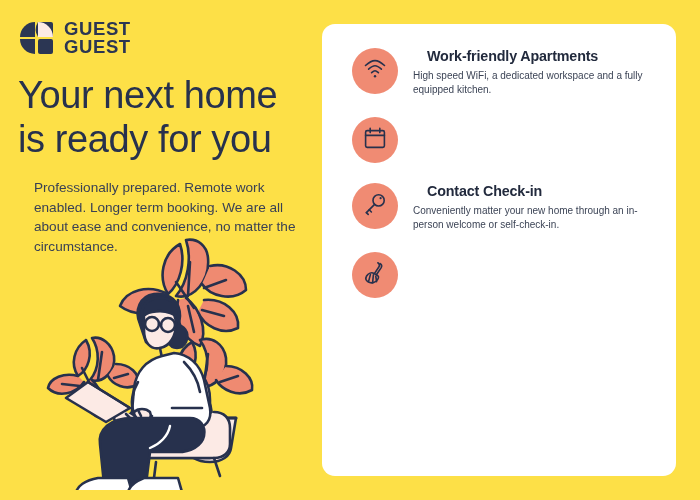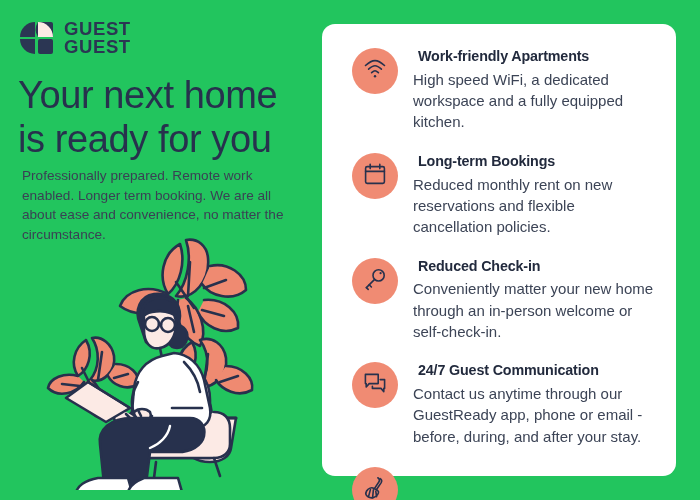--- a/index.html
+++ b/index.html
@@ -10,21 +10,21 @@
     width: 700px;
     height: 500px;
     overflow: hidden;
     font-family: "Liberation Sans", sans-serif;
     background: #fceae5;
   }
   #root {
     position: relative;
     width: 700px;
     height: 500px;
-    background: #22c55e;
+    background: #fde047;
     box-sizing: border-box;
   }
 
   
   #left-col {
     position: absolute;
     left: 0;
     top: 0;
     width: 322px;
     height: 500px;
@@ -72,21 +72,21 @@
   }
 
   #subcopy {
     position: absolute;
     left: 18px;
     top: 162px;
     width: 272px;
     font-size: 13.6px;
     line-height: 1.45;
     color: #3a4154;
-    margin: 4px;
+    margin: 16px;
   }
 
   #illustration {
     position: absolute;
     left: 34px;
     top: 222px;
     width: 280px;
     height: 268px;
   }
 
@@ -129,24 +129,24 @@
   .feature-text {
     padding-top: 2px;
     min-width: 0;
   }
   .feature-title {
     font-size: 14.3px;
     font-weight: 700;
     color: #222a3d;
     line-height: 1.25;
     letter-spacing: -0.15px;
-    margin: 0 0 3px 5px;
+    margin: 0 0 3px 14px;
   }
   .feature-desc {
-    font-size: 15px;
+    font-size: 10px;
     line-height: 1.42;
     color: #3c4456;
     margin: 0;
   }
 </style>
 </head>
 <body>
 
 <div id="root">
 
@@ -308,58 +308,40 @@
         <div class="feature-badge">
           <span>
             <svg width="24" height="24" viewBox="0 0 24 24" fill="none" stroke="#27314d" stroke-width="1.6" stroke-linecap="round" stroke-linejoin="round">
               <rect x="2.6" y="4.6" width="18.8" height="16.8" rx="1.6"></rect>
               <path d="M2.6 9.4 L21.4 9.4"></path>
               <path d="M7.2 2.4 L7.2 6.6"></path>
               <path d="M16.8 2.4 L16.8 6.6"></path>
             </svg>
           </span>
         </div>
-        <div class="feature-text">
-          <div class="feature-title">Long-term Bookings</div>
-          <div class="feature-desc">Reduced monthly rent on new reservations and flexible cancellation policies.</div>
-        </div>
       </li>
 
       <li class="feature-row">
         <div class="feature-badge">
           <span>
             <svg width="24" height="24" viewBox="0 0 24 24" fill="none" stroke="#27314d" stroke-width="1.6" stroke-linecap="round" stroke-linejoin="round">
               <circle cx="15.6" cy="8.4" r="5.6"></circle>
               <circle cx="17.6" cy="6.2" r="1.1" fill="#27314d" stroke="none"></circle>
               <path d="M11.6 12.4 L3.4 20.6"></path>
               <path d="M6.2 17.8 L8.4 20"></path>
               <path d="M3.4 20.6 L5.2 22.4"></path>
             </svg>
           </span>
         </div>
         <div class="feature-text">
-          <div class="feature-title">Reduced Check-in</div>
+          <div class="feature-title">Contact Check-in</div>
           <div class="feature-desc">Conveniently matter your new home through an in-person welcome or self-check-in.</div>
         </div>
       </li>
 
-      <li class="feature-row">
-        <div class="feature-badge">
-          <span>
-            <svg width="24" height="24" viewBox="0 0 24 24" fill="none" stroke="#27314d" stroke-width="1.6" stroke-linecap="round" stroke-linejoin="round">
-              <path d="M2.4 3.4 L15.2 3.4 L15.2 12.6 L6.2 12.6 L3.2 16 L3.2 12.6 L2.4 12.6 Z"></path>
-              <path d="M9.4 15.2 L9.4 17.4 L18 17.4 L20.8 20.6 L20.8 17.4 L21.6 17.4 L21.6 8.6 L17.2 8.6"></path>
-            </svg>
-          </span>
-        </div>
-        <div class="feature-text">
-          <div class="feature-title">24/7 Guest Communication</div>
-          <div class="feature-desc">Contact us anytime through our GuestReady app, phone or email - before, during, and after your stay.</div>
-        </div>
-      </li>
 
       <li class="feature-row">
         <div class="feature-badge">
           <span>
             <svg width="24" height="24" viewBox="0 0 24 24" fill="none" stroke="#27314d" stroke-width="1.6" stroke-linecap="round" stroke-linejoin="round">
               <path d="M17.2 2.6 C18.6 3.6 19 5.2 18.2 6.6 L13.4 13.8"></path>
               <path d="M14.8 1.8 C16.2 2.6 16.8 4.4 16 5.8 L11.4 12.6"></path>
               <path d="M13.4 13.8 L11.4 12.6 C8.4 11 5.2 12.2 3.6 15 C2.4 17.2 3 19.6 5 20.8
                        C8.2 22.8 12.4 21.8 14.6 18.6 C16.2 16.2 15.8 15.2 13.4 13.8 Z"></path>
               <path d="M7.4 13.6 L5.6 20.4"></path>

